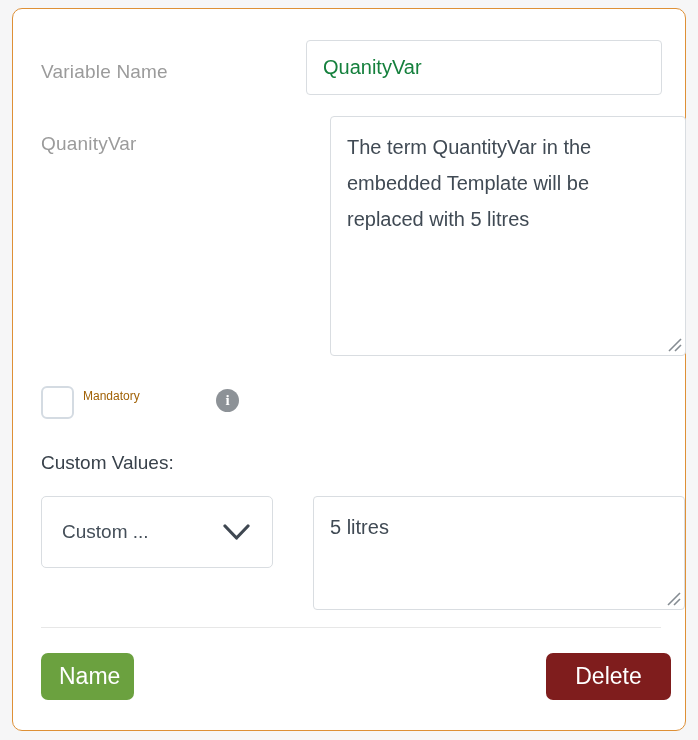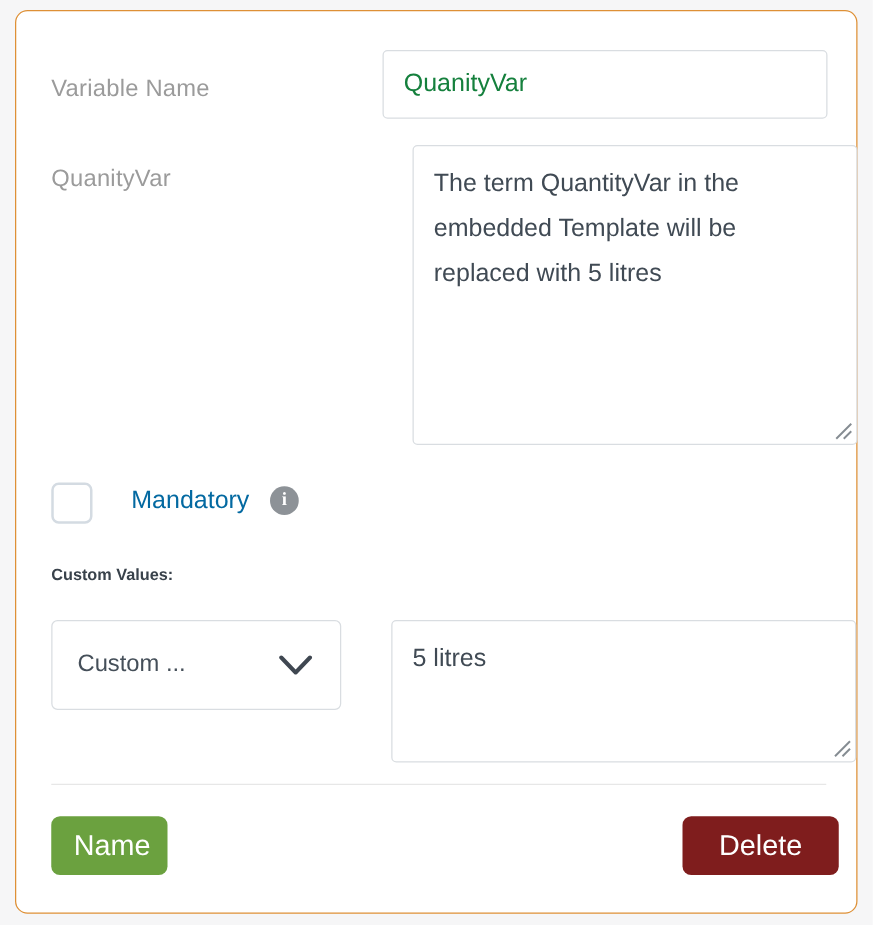--- a/index.html
+++ b/index.html
@@ -60,43 +60,43 @@
     position: absolute;
     left: 28px; top: 377px;
     width: 33px; height: 33px;
     border: 2px solid #d4dbe2;
     border-radius: 6px;
     background: #ffffff;
     cursor: pointer;
   }
   .mandatory-label {
     position: absolute;
-    left: 92px; top: 380px;
-    font-size: 20px;
-    color: #0369a1;
+    left: 70px; top: 380px;
+    font-size: 12px;
+    color: #a16207;
   }
   .info-icon {
     position: absolute;
     left: 203px; top: 380px;
     width: 23px; height: 23px;
     border-radius: 50%;
     background: #8d9297;
     color: #ffffff;
     font-size: 15px;
     font-weight: bold;
     text-align: center;
     line-height: 23px;
     font-family: "Liberation Serif", serif;
     cursor: pointer;
   }
   .section-heading {
     position: absolute;
     left: 28px; top: 443px;
-    font-size: 13px;
-    font-weight: bold;
+    font-size: 19px;
+    font-weight: normal;
     color: #39424b;
   }
   .dropdown {
     position: absolute;
     left: 28px; top: 487px;
     width: 232px; height: 72px;
     border: 1px solid #d9dde1;
     border-radius: 5px;
     background: #ffffff;
     display: flex;

